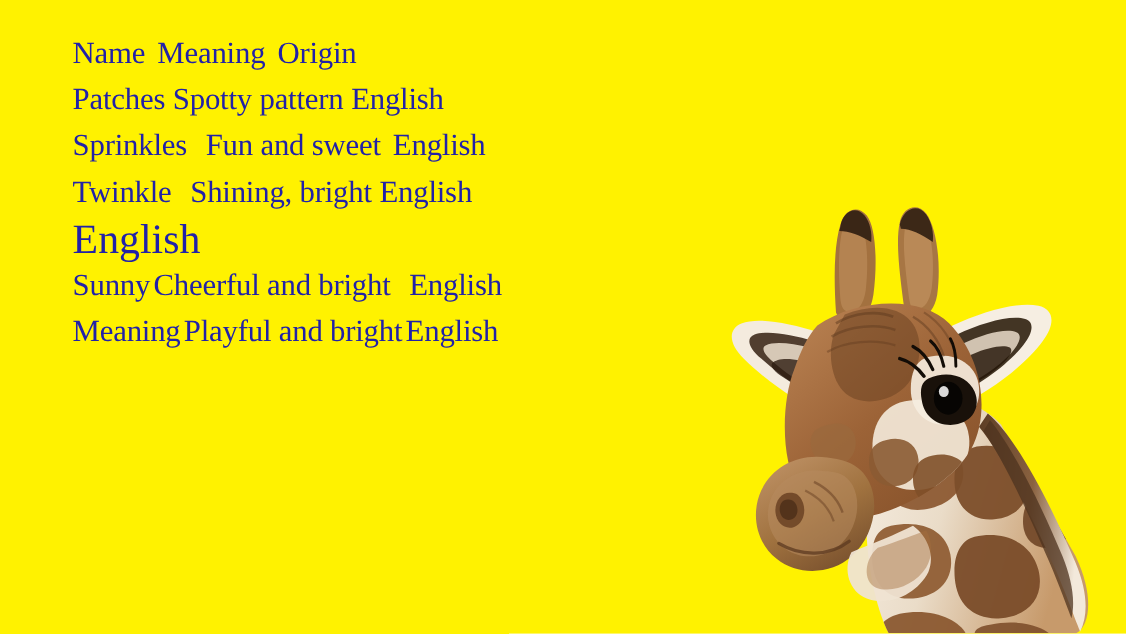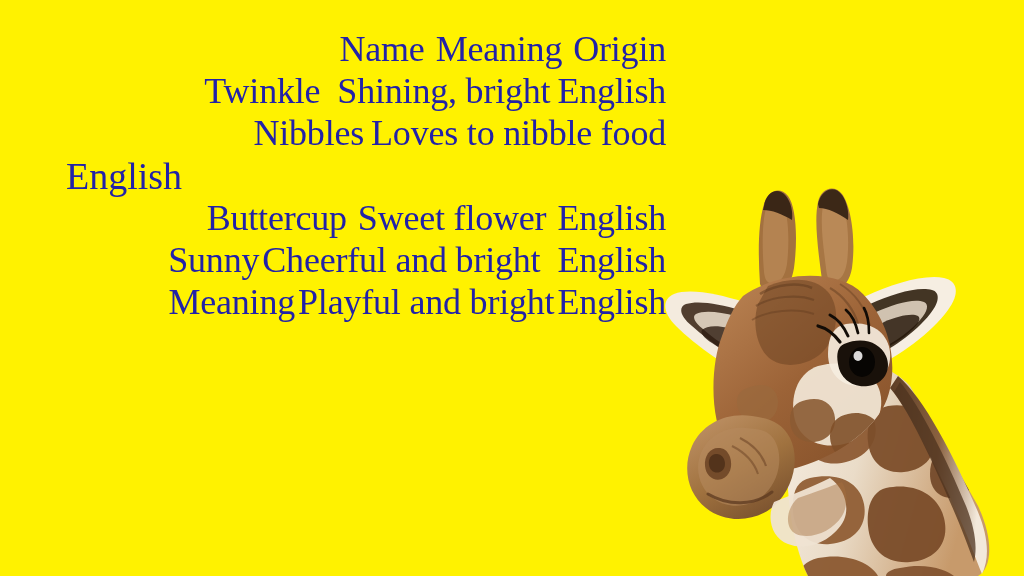--- a/index.html
+++ b/index.html
@@ -22,25 +22,24 @@
   }
   #table-block {
     position: absolute;
     left: 66px;
     top: 28px;
     width: 600px;
     z-index: 2;
   }
   .trow {
     color: #2222A8;
-    font-size: 36px;
+    font-size: 28px;
     line-height: 42.2px;
     white-space: nowrap;
     letter-spacing: -0.2px;
-    text-align: right;
   }
   .trow .col-name,
   .trow .col-meaning,
   .trow .col-origin {
     display: inline;
   }
   .gap-sm { display: inline-block; width: 7px; }
   .gap-md { display: inline-block; width: 11px; }
   .gap-lg { display: inline-block; width: 17px; }
   .gap-xs { display: inline-block; width: 3px; }
@@ -70,36 +69,36 @@
 <body>
 
 <div id="slide">
 
   <div id="table-block">
 
     <div class="trow">
       <span class="col-name">Name</span><span class="gap-md"></span><span class="col-meaning">Meaning</span><span class="gap-md"></span><span class="col-origin">Origin</span>
     </div>
 
-
+    <div class="trow">
+      <span class="col-name">Patches</span><span class="gap-sm"></span><span class="col-meaning">Spotty pattern</span><span class="gap-sm"></span><span class="col-origin">English</span>
+    </div>
+
+    <div class="trow">
+      <span class="col-name">Sprinkles</span><span class="gap-lg"></span><span class="col-meaning">Fun and sweet</span><span class="gap-md"></span><span class="col-origin">English</span>
+    </div>
 
     <div class="trow">
       <span class="col-name">Twinkle</span><span class="gap-lg"></span><span class="col-meaning">Shining, bright</span><span class="gap-sm"></span><span class="col-origin">English</span>
     </div>
 
-    <div class="trow">
-      <span class="col-name">Nibbles</span><span class="gap-sm"></span><span class="col-meaning">Loves to nibble food</span>
-    </div>
     <div class="wrap-line">
       <span class="col-origin">English</span>
     </div>
 
-    <div class="trow">
-      <span class="col-name">Buttercup</span><span class="gap-md"></span><span class="col-meaning">Sweet flower</span><span class="gap-md"></span><span class="col-origin">English</span>
-    </div>
 
 
 
     <div class="trow">
       <span class="col-name">Sunny</span><span class="gap-xs"></span><span class="col-meaning">Cheerful and bright</span><span class="gap-lg"></span><span class="col-origin">English</span>
     </div>
 
     <div class="trow">
       <span class="col-name">Meaning</span><span class="gap-xs"></span><span class="col-meaning">Playful and bright</span><span class="gap-xs"></span><span class="col-origin">English</span>
     </div>

